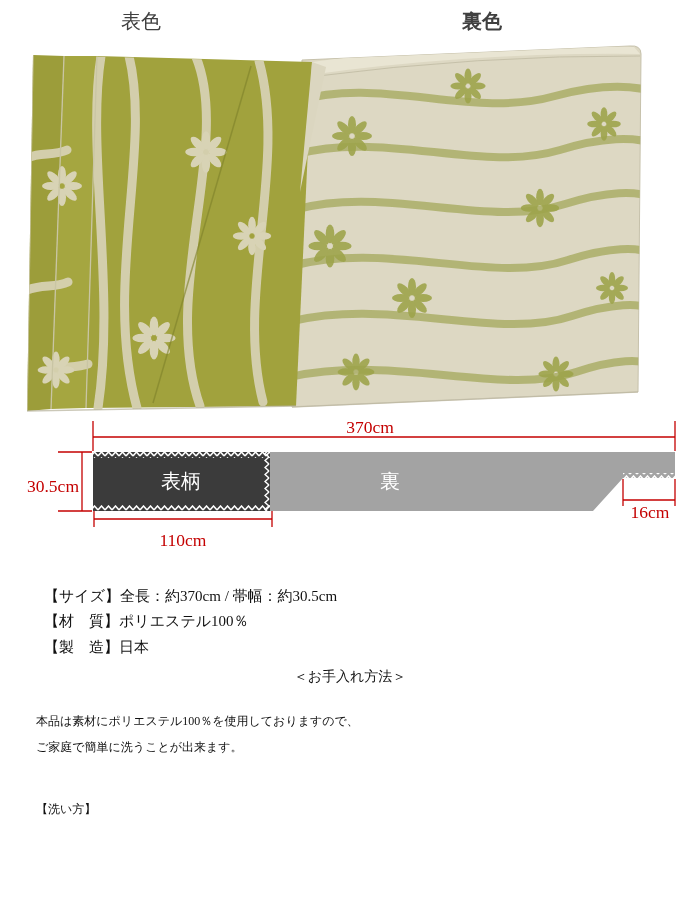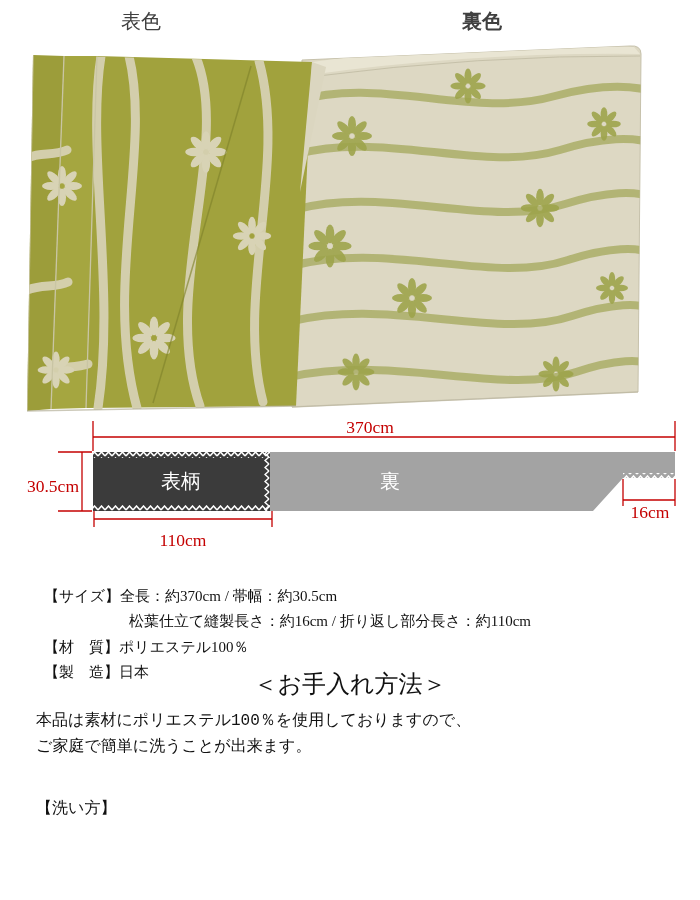--- a/index.html
+++ b/index.html
@@ -11,22 +11,22 @@
   .dim-line { stroke:#c40000; stroke-width:1.3; fill:none; }
   .dim-text { fill:#c40000; font-family:"Liberation Serif", serif; font-size:17.5px; }
   .bar-label { fill:#ffffff; font-family:"Liberation Serif", serif; font-size:20px; }
   
   .waveC { fill:none; stroke:#a8ab62; stroke-width:8; opacity:.8; stroke-linecap:round; }
   .waveG { fill:none; stroke:#d6d1b2; stroke-width:9; opacity:.95; stroke-linecap:round; }
   .fold-edge { stroke:#c9c5a4; stroke-width:1.3; fill:none; }
   
   .specs { left:44px; top:584px; font-size:15px; line-height:25.4px; white-space:nowrap; }
   .specs .cont { margin-left:85px; }
-  .care-head { left:0; top:668px; width:700px; text-align:center; font-size:24px; }
-  .body-block { left:36px; font-size:16px; line-height:26px; white-space:nowrap;font-family:Liberation Mono, monospace; }
+  .care-head { left:0; top:668px; width:700px; text-align:center; font-size:14px; }
+  .body-block { left:36px; font-size:12px; line-height:26px; white-space:nowrap; }
 </style>
 </head>
 <body>
 
 <div class="abs color-label" style="left:121px; top:8px;">表色</div>
 <div class="abs color-label" style="left:462px; top:8px;font-weight:bold;">裏色</div>
 
 <svg class="abs" style="left:0; top:40px;" width="700" height="378" viewBox="0 0 700 378">
   <defs>
     <g id="flw">
@@ -138,21 +138,20 @@
   <text x="183" y="131" text-anchor="middle" class="dim-text">110cm</text>
 
   <path class="dim-line" d="M623,64 L623,91"></path>
   <path class="dim-line" d="M675,64 L675,91"></path>
   <path class="dim-line" d="M623,85 L675,85"></path>
   <text x="650" y="103" text-anchor="middle" class="dim-text">16cm</text>
 </svg>
 
 <div class="abs specs">
   <div><span>【サイズ】</span><span>全長：約370cm / 帯幅：約30.5cm</span></div>
-  <div class="cont">松葉仕立て縫製長さ：約16cm / 折り返し部分長さ：約110cm</div>
   <div><span>【材　質】</span><span>ポリエステル100％</span></div>
   <div><span>【製　造】</span><span>日本</span></div>
 </div>
 
 <div class="abs care-head">＜お手入れ方法＞</div>
 
 <div class="abs body-block" style="top:708px;">
   <div>本品は素材にポリエステル100％を使用しておりますので、</div>
   <div>ご家庭で簡単に洗うことが出来ます。</div>
 </div>

